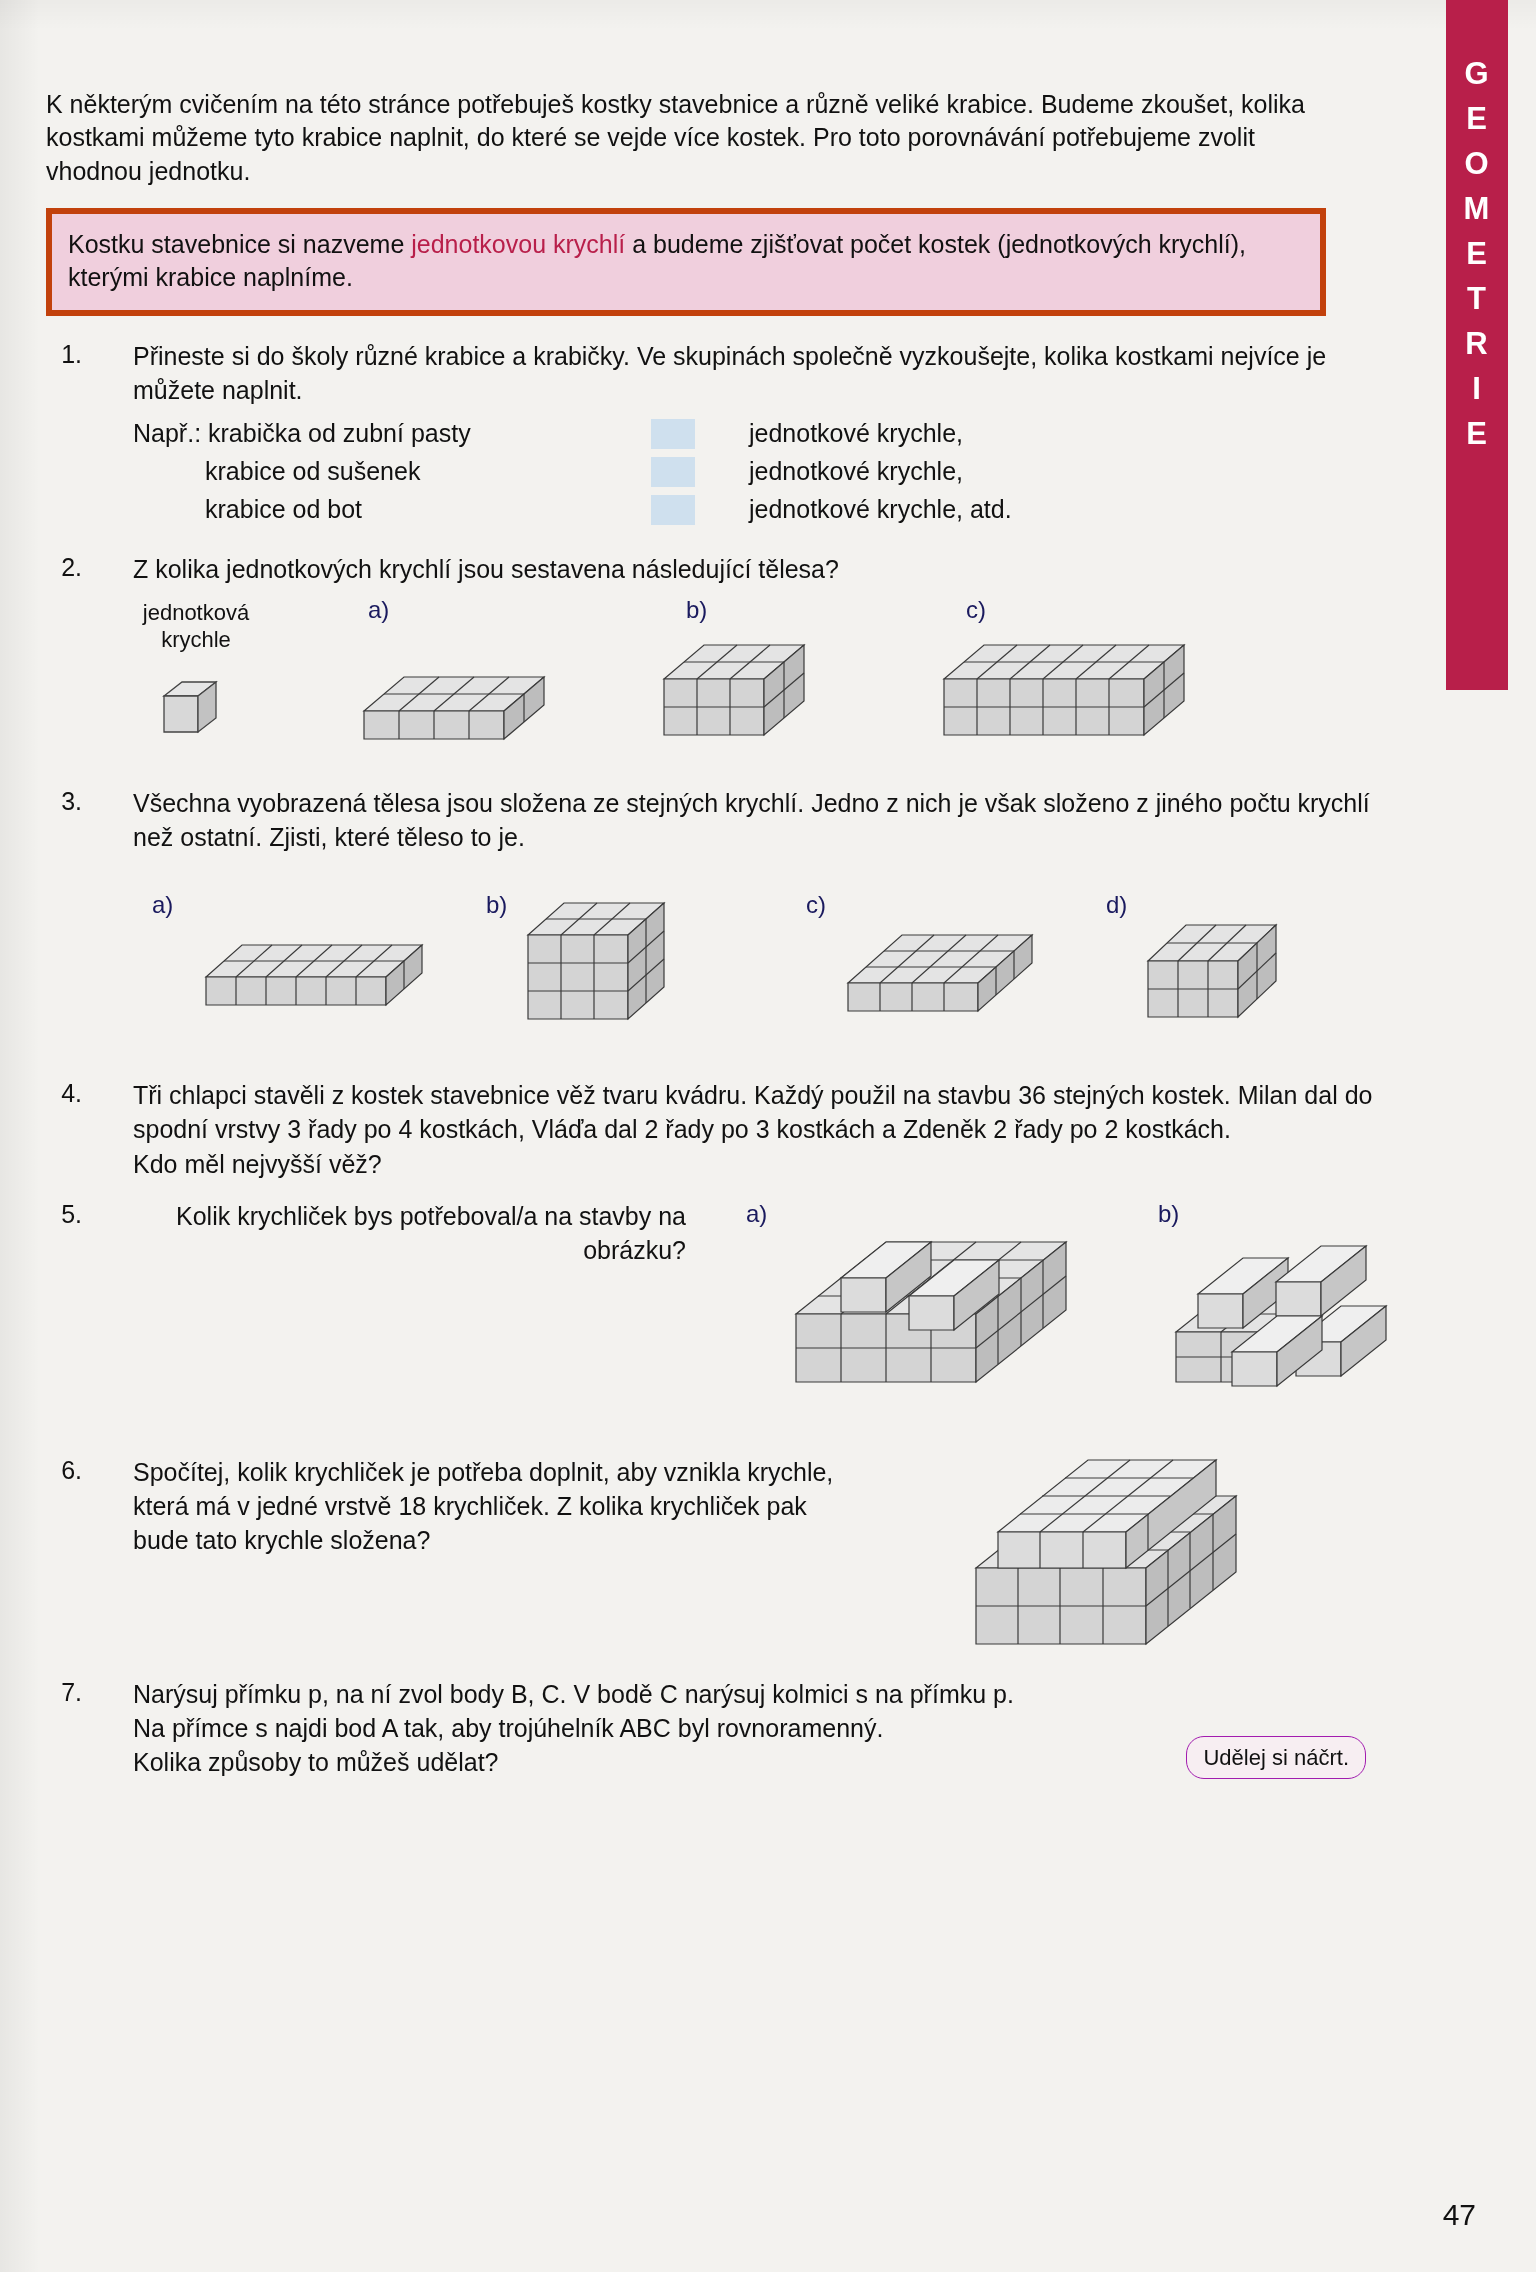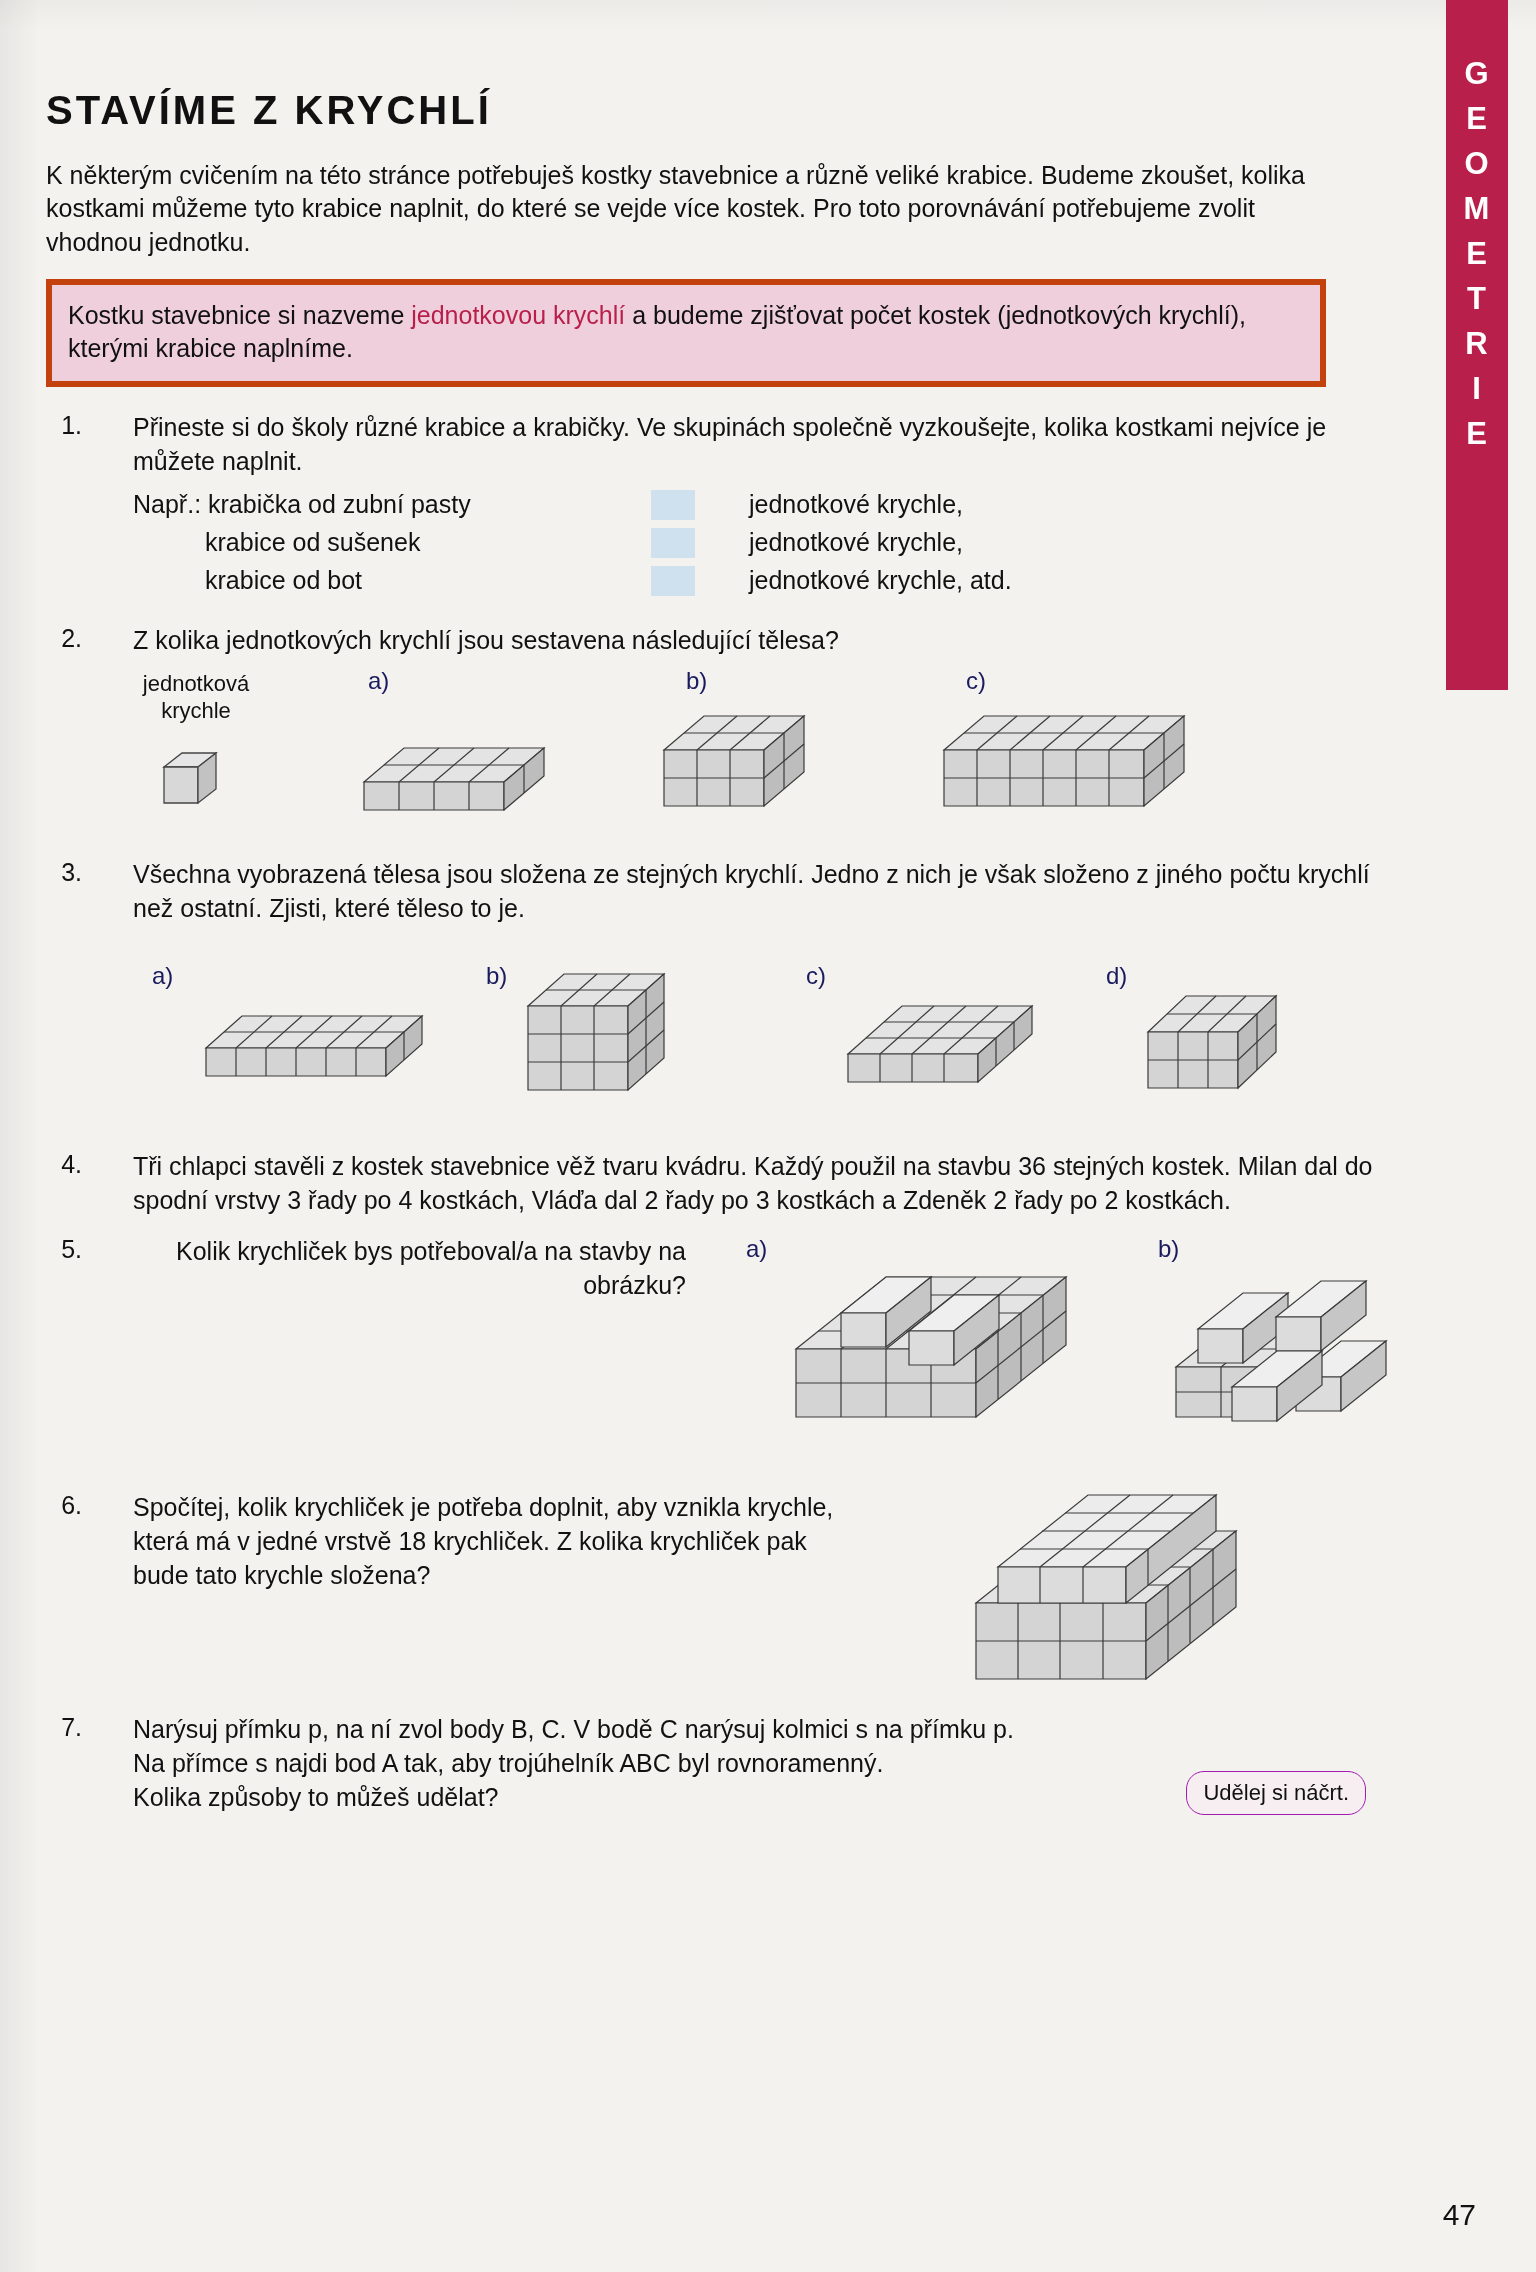--- a/index.html
+++ b/index.html
@@ -164,21 +164,20 @@
     <span>M</span>
     <span>E</span>
     <span>T</span>
     <span>R</span>
     <span>I</span>
     <span>E</span>
   </div>
 
   <div class="content">
 
-    <h1 class="title">STAVÍME Z KRYCHLÍ</h1>
 
     <p class="intro">K některým cvičením na této stránce potřebuješ kostky stavebnice a různě veliké krabice. Budeme zkoušet, kolika kostkami můžeme tyto krabice naplnit, do které se vejde více kostek. Pro toto porovnávání potřebujeme zvolit vhodnou jednotku.</p>
 
     <div class="pinkbox">
       <span>Kostku stavebnice si nazveme </span><span class="hl">jednotkovou krychlí</span><span> a budeme zjišťovat počet kostek (jednotkových krychlí), kterými krabice naplníme.</span>
     </div>
 
     <div class="ex" style="margin-top:18px;">
       <div class="num">1.</div>
       <div class="body">
@@ -358,20 +357,21 @@
           <line x1="121" y1="40" x2="121" y2="96"></line>
           <line x1="102" y1="86" x2="140" y2="50"></line>
         </g>
       </svg>
     </div>
 
     <div class="ex" style="margin-top:22px;">
       <div class="num">4.</div>
       <div class="body">
         <div>Tři chlapci stavěli z kostek stavebnice věž tvaru kvádru. Každý použil na stavbu 36 stejných kostek. Milan dal do spodní vrstvy 3 řady po 4 kostkách, Vláďa dal 2 řady po 3 kostkách a Zdeněk 2 řady po 2 kostkách.</div>
+        <div style="margin-top:2px;">Kdo měl nejvyšší věž?</div>
       </div>
     </div>
 
     <div class="figrow" style="height:240px;margin-top:18px;">
       <div class="ex" style="position:absolute;left:0;top:0;width:640px;">
         <div class="num">5.</div>
         <div class="body" style="width:520px;text-align:right;">Kolik krychliček bys potřeboval/a na stavby na obrázku?</div>
       </div>
 
       <div class="caplabel" style="position:absolute;left:700px;top:0px;">a)</div>

